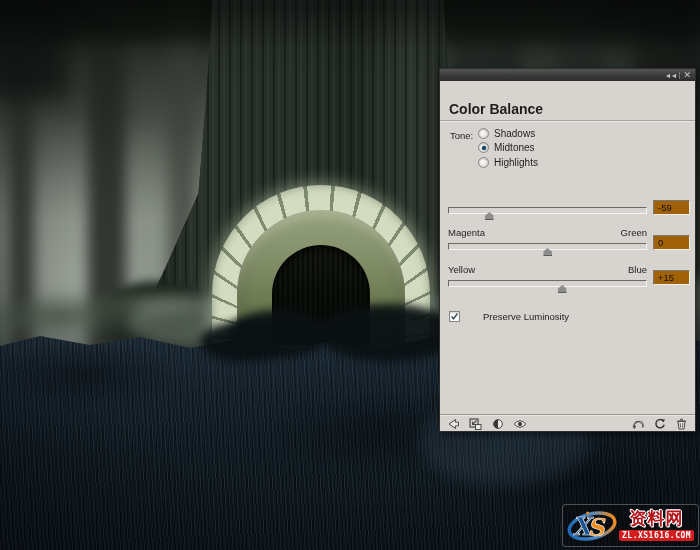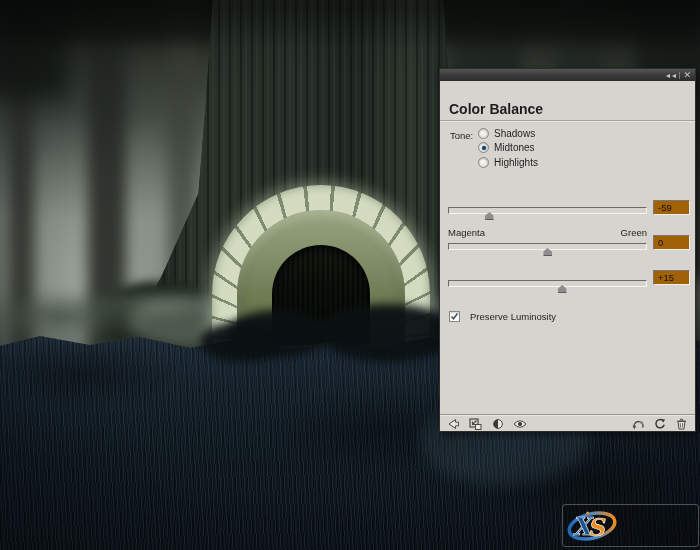--- a/index.html
+++ b/index.html
@@ -103,21 +103,21 @@
   .radio-label{font-size:10px;}
 
   .slider-labels{left:8px;width:199px;display:flex;justify-content:space-between;font-size:9.5px;}
   .slider-track{left:8px;width:199px;height:7px;border:1px solid;border-color:#6e6b66 #f6f4f1 #f6f4f1 #6e6b66;cursor:pointer;}
   .slider-handle{position:absolute;top:4px;width:9px;height:8px;background:#8d8d8d;border-bottom:1px solid #5c5c5c;
     clip-path:polygon(50% 0,100% 48%,100% 100%,0 100%,0 48%);transform:translateX(-50%);cursor:pointer;}
   .val{position:absolute;left:213px;width:37px;height:15px;background:#a16207;border:1px solid;
     border-color:#7b7873 #f1efec #f1efec #7b7873;font-size:9.5px;font-family:"Liberation Sans",sans-serif;
     padding:0 0 0 4px;color:#111;outline:none;}
 
-  .chk-row{left:9px;top:242px;display:flex;align-items:center;gap:10px;cursor:pointer;}
+  .chk-row{left:9px;top:242px;display:flex;align-items:center;gap:23px;cursor:pointer;}
   .checkbox{width:11px;height:11px;background:#fff;border:1px solid #8a8783;box-shadow:inset 0 1px 2px rgba(0,0,0,.2);
     display:flex;align-items:center;justify-content:center;}
   .chk-label{font-size:9.5px;}
 
   .footer-divider{left:0;right:0;top:345px;height:2px;border-top:1px solid #98958f;border-bottom:1px solid #e9e7e3;}
   .footer{left:0;right:0;top:347px;height:16px;display:flex;align-items:center;padding:0 5px;}
   .f-icon{width:17px;height:13px;display:flex;align-items:center;justify-content:center;cursor:pointer;margin-right:5px;}
   .f-spacer{flex:1;}
   .f-icon svg{display:block;}
 
@@ -203,20 +203,24 @@
     <div class="abs slider-labels" style="top:158px">
       <span>Magenta</span>
       <span>Green</span>
     </div>
     <div class="abs slider-track" style="top:174px">
       <div class="abs" style="background:linear-gradient(to right,#d04ed6,#a87aaa 25%,#8c8c8c 50%,#64aa68 75%,#2fc94b)"></div>
       <div class="slider-handle" style="left:50%"></div>
     </div>
     <input class="val" style="top: 166px;" value="0">
 
+    <div class="abs slider-labels" style="top:195px">
+      <span>Yellow</span>
+      <span>Blue</span>
+    </div>
     <div class="abs slider-track" style="top:211px">
       <div class="abs" style="background:linear-gradient(to right,#e0da3e,#b1ad68 25%,#8c8c8c 50%,#6664b2 75%,#3734cd)"></div>
       <div class="slider-handle" style="left:57.5%"></div>
     </div>
     <input class="val" style="top: 201px;" value="+15">
 
     <div class="abs chk-row">
       <span class="checkbox">
         <svg width="9" height="9" viewBox="0 0 9 9">
           <path d="M1.5 4.5 L3.5 6.8 L7.5 1.5" fill="none" stroke="#3d5166" stroke-width="1.5"></path>
@@ -286,15 +290,19 @@
               <stop offset="0.55" stop-color="#4f86c0"></stop>
               <stop offset="1" stop-color="#ef8c1c"></stop>
           </linearGradient>
         </defs>
         <ellipse cx="30" cy="22" rx="27" ry="14" fill="none" stroke="url(#swoosh)" stroke-width="4" transform="rotate(-14 30 22)"></ellipse>
         <text x="10" y="32" font-family="DejaVu Serif, Liberation Serif, serif" font-style="italic" font-weight="bold" font-size="27" fill="#1c5490" stroke="#ffffff" stroke-width="0.7">X</text>
         <text x="27" y="34" font-family="DejaVu Serif, Liberation Serif, serif" font-style="italic" font-weight="bold" font-size="27" fill="#ef8c1c" stroke="#ffffff" stroke-width="0.7">S</text>
         <circle cx="25" cy="7" r="1.8" fill="#ef8c1c"></circle>
       </svg>
     </span>
+    <span class="wm-right">
+      <span class="wm-name">资料网</span>
+      <span class="wm-url">ZL.XS1616.COM</span>
+    </span>
   </div>
 
 </div>
 
 </body></html>

